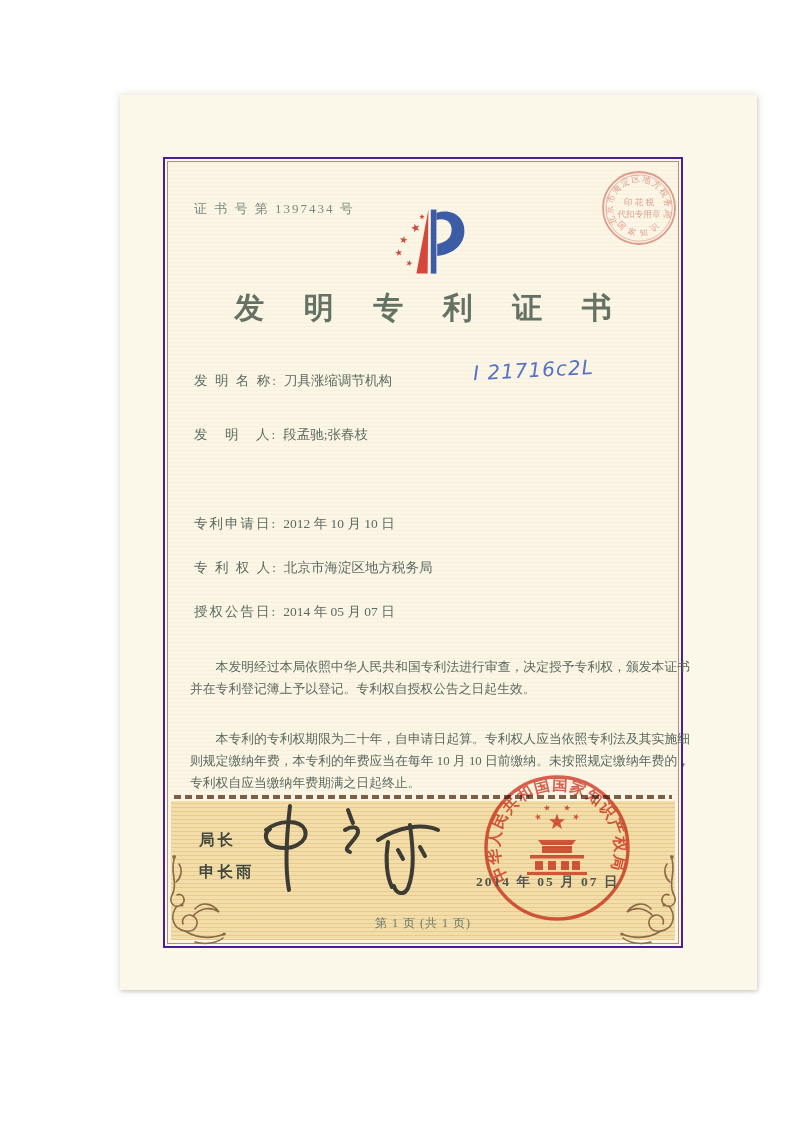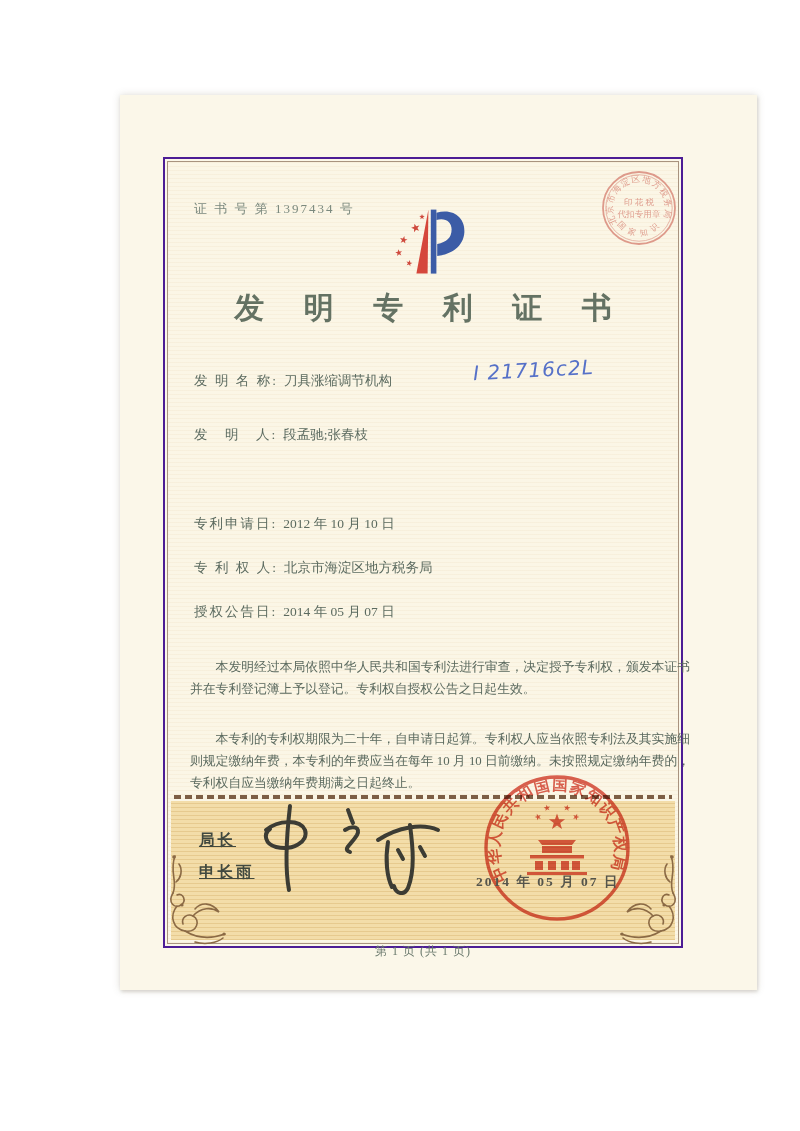--- a/index.html
+++ b/index.html
@@ -49,30 +49,30 @@
   .hand-note {
     position:absolute; left:305px; top:196px; font-size:20px; color:#5671c8;
     font-family:"DejaVu Sans",sans-serif; font-style:italic; transform:rotate(-3deg);
     letter-spacing:1px;
   }
   .body-text {
     position:absolute; left:22px; top:466px; width:500px;
     font-size:12.8px; line-height:22px; color:#5a695e; text-align:justify;
   }
   .body-text p { text-indent:2em;margin-top:28px; }
-  .signer { position:absolute; left:31px; font-size:15.5px; font-weight:600; letter-spacing:3px; color:#41493f;text-decoration:underline; }
+  .signer { position:absolute; left:31px; font-size:15.5px; font-weight:600; letter-spacing:3px; color:#41493f; }
   .signature-svg { position:absolute; left:82px; top:638px; width:215px; height:95px; }
   .seal-box { position:absolute; left:309px; top:606px; width:160px; height:160px; mix-blend-mode:multiply; opacity:.9; }
   .seal-date {
     position:absolute; left:308px; top:711px; width:160px; font-size:13.5px;
     letter-spacing:2px; color:#55554c; font-weight:600; z-index:5;
   }
   .footer-page {
     position:absolute; left:0; top:753px; width:100%; text-align:center;
-    font-size:12px; letter-spacing:1px; color:#6a796d;margin-top:28px;
+    font-size:12px; letter-spacing:1px; color:#6a796d;
   }
   .tax-stamp { position:absolute; left:478px; top:72px; width:82px; height:82px; opacity:.85; z-index:4; }
   .flourish { position:absolute; width:64px; height:92px; z-index:3; }
   .flourish.bl { left:-3px; bottom:-3px; }
   .flourish.br { right:-3px; bottom:-3px; transform:scaleX(-1); }
 </style>
 </head>
 <body>
 
 <div class="paper">

